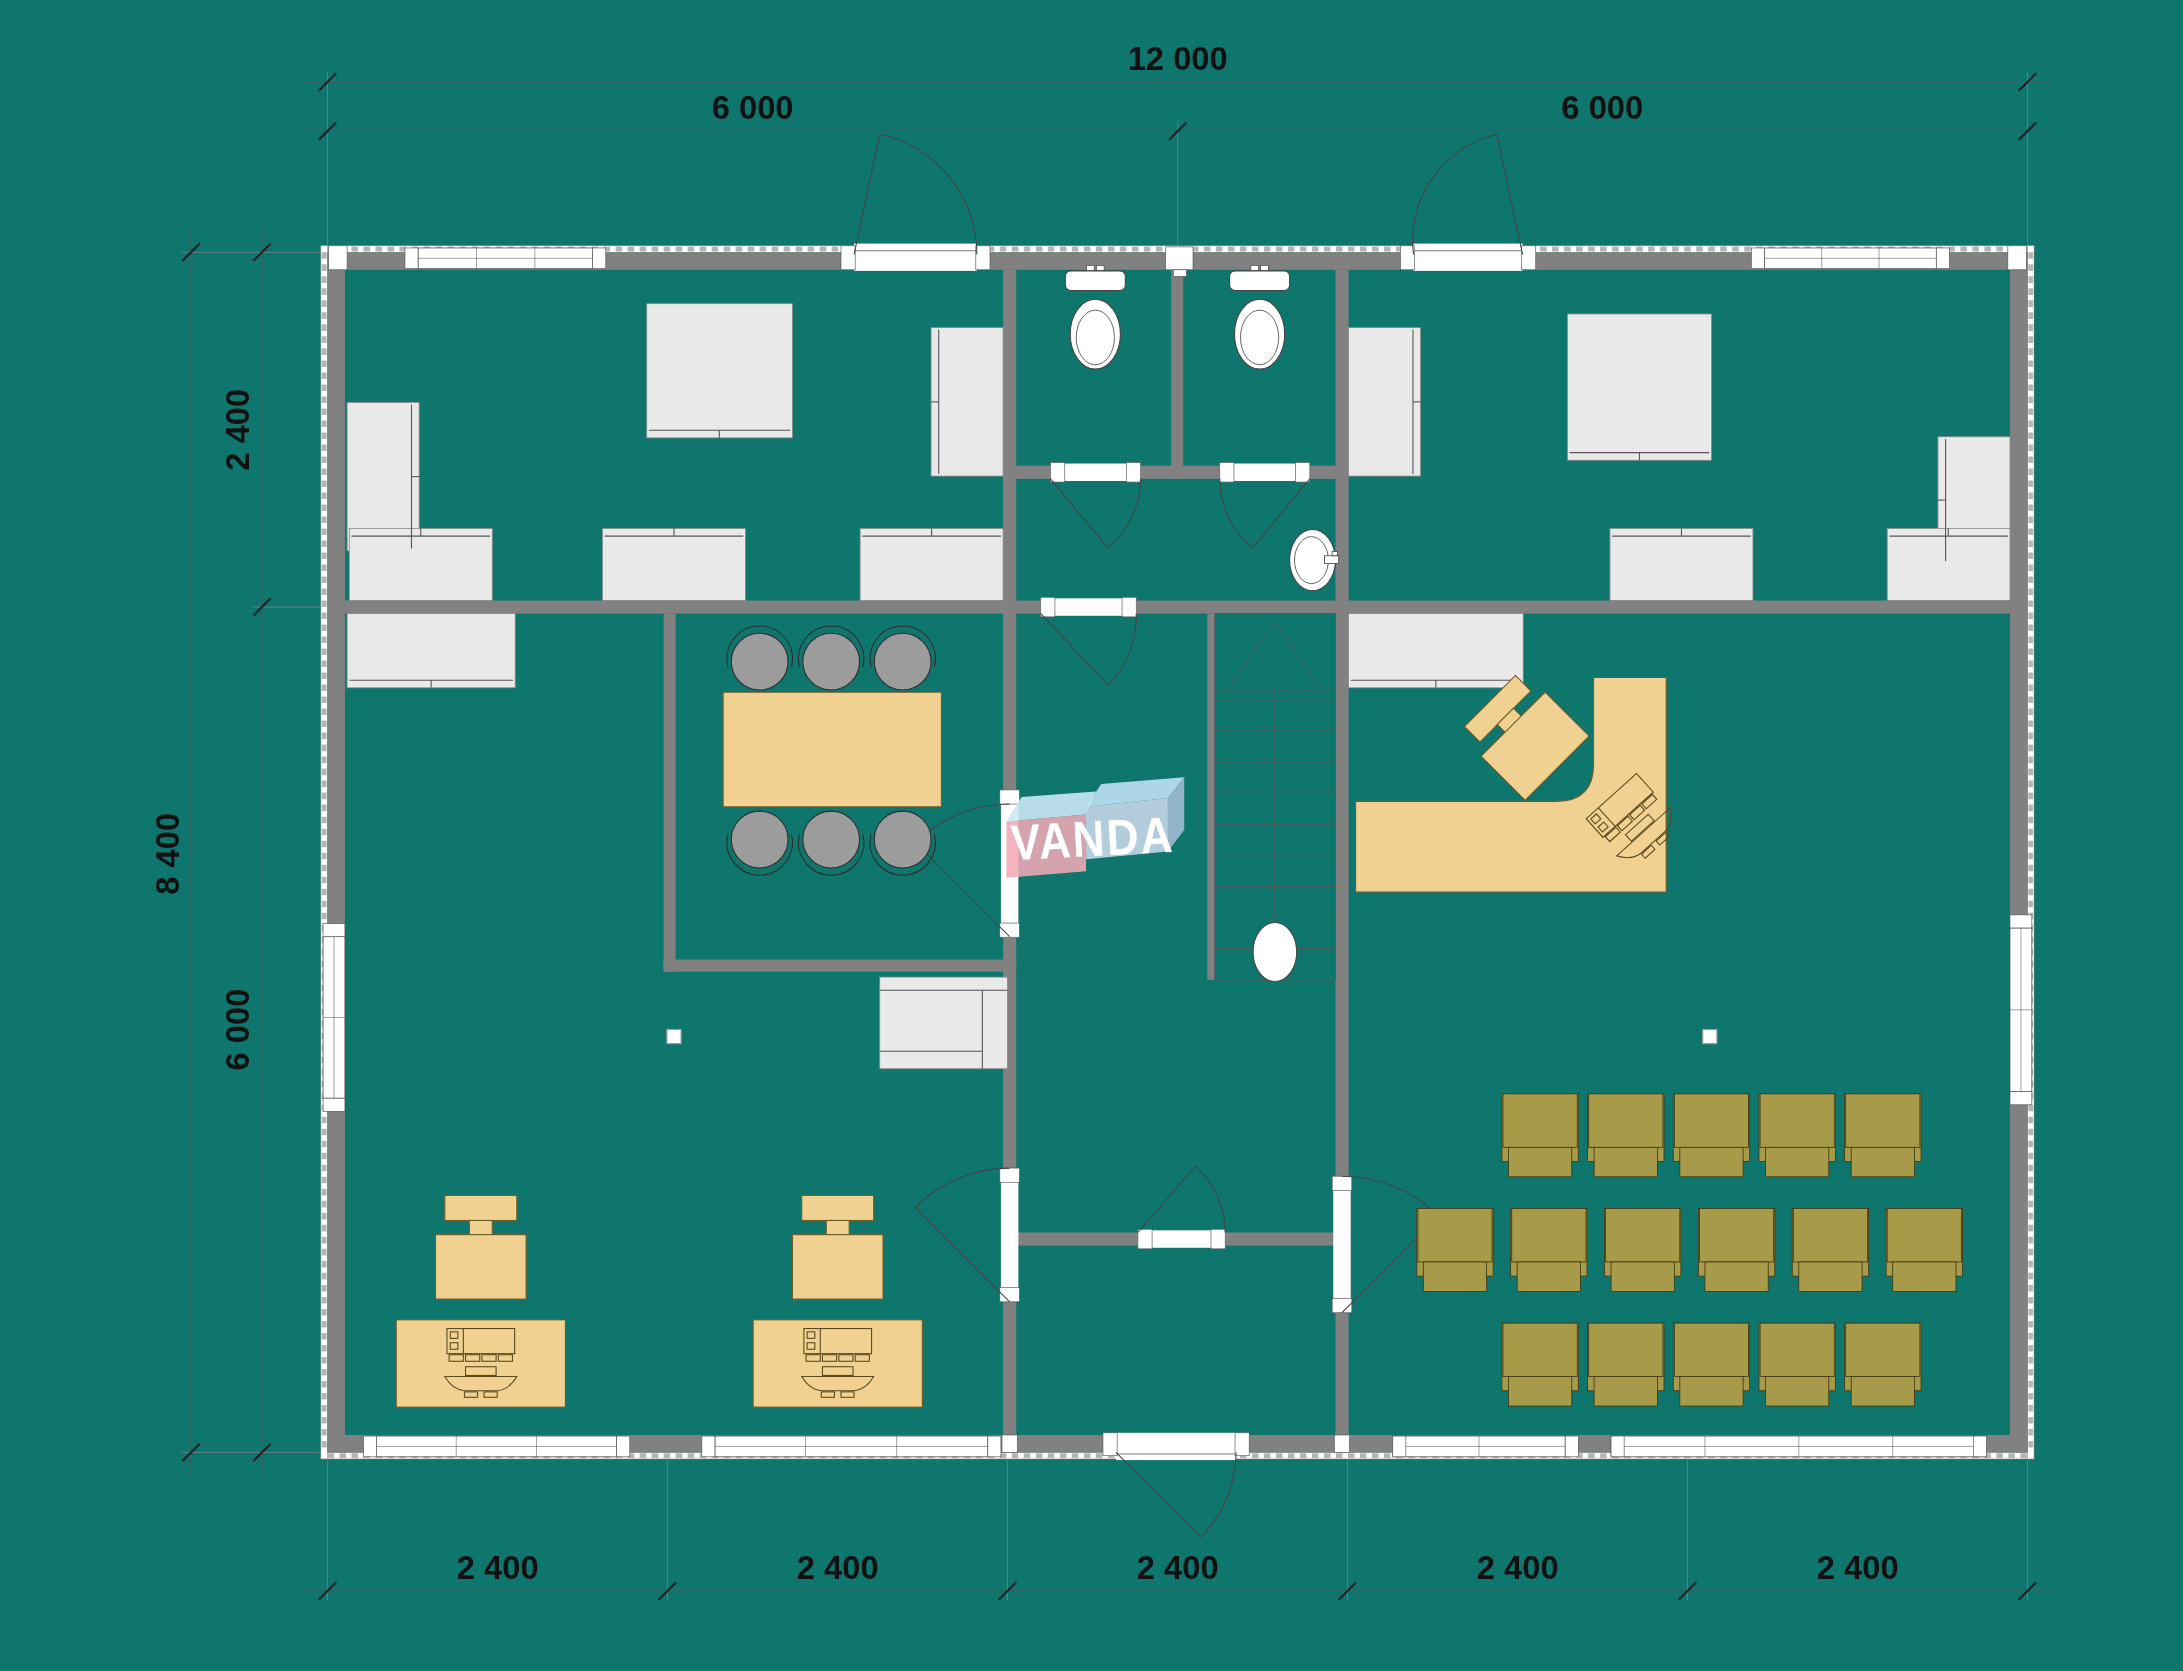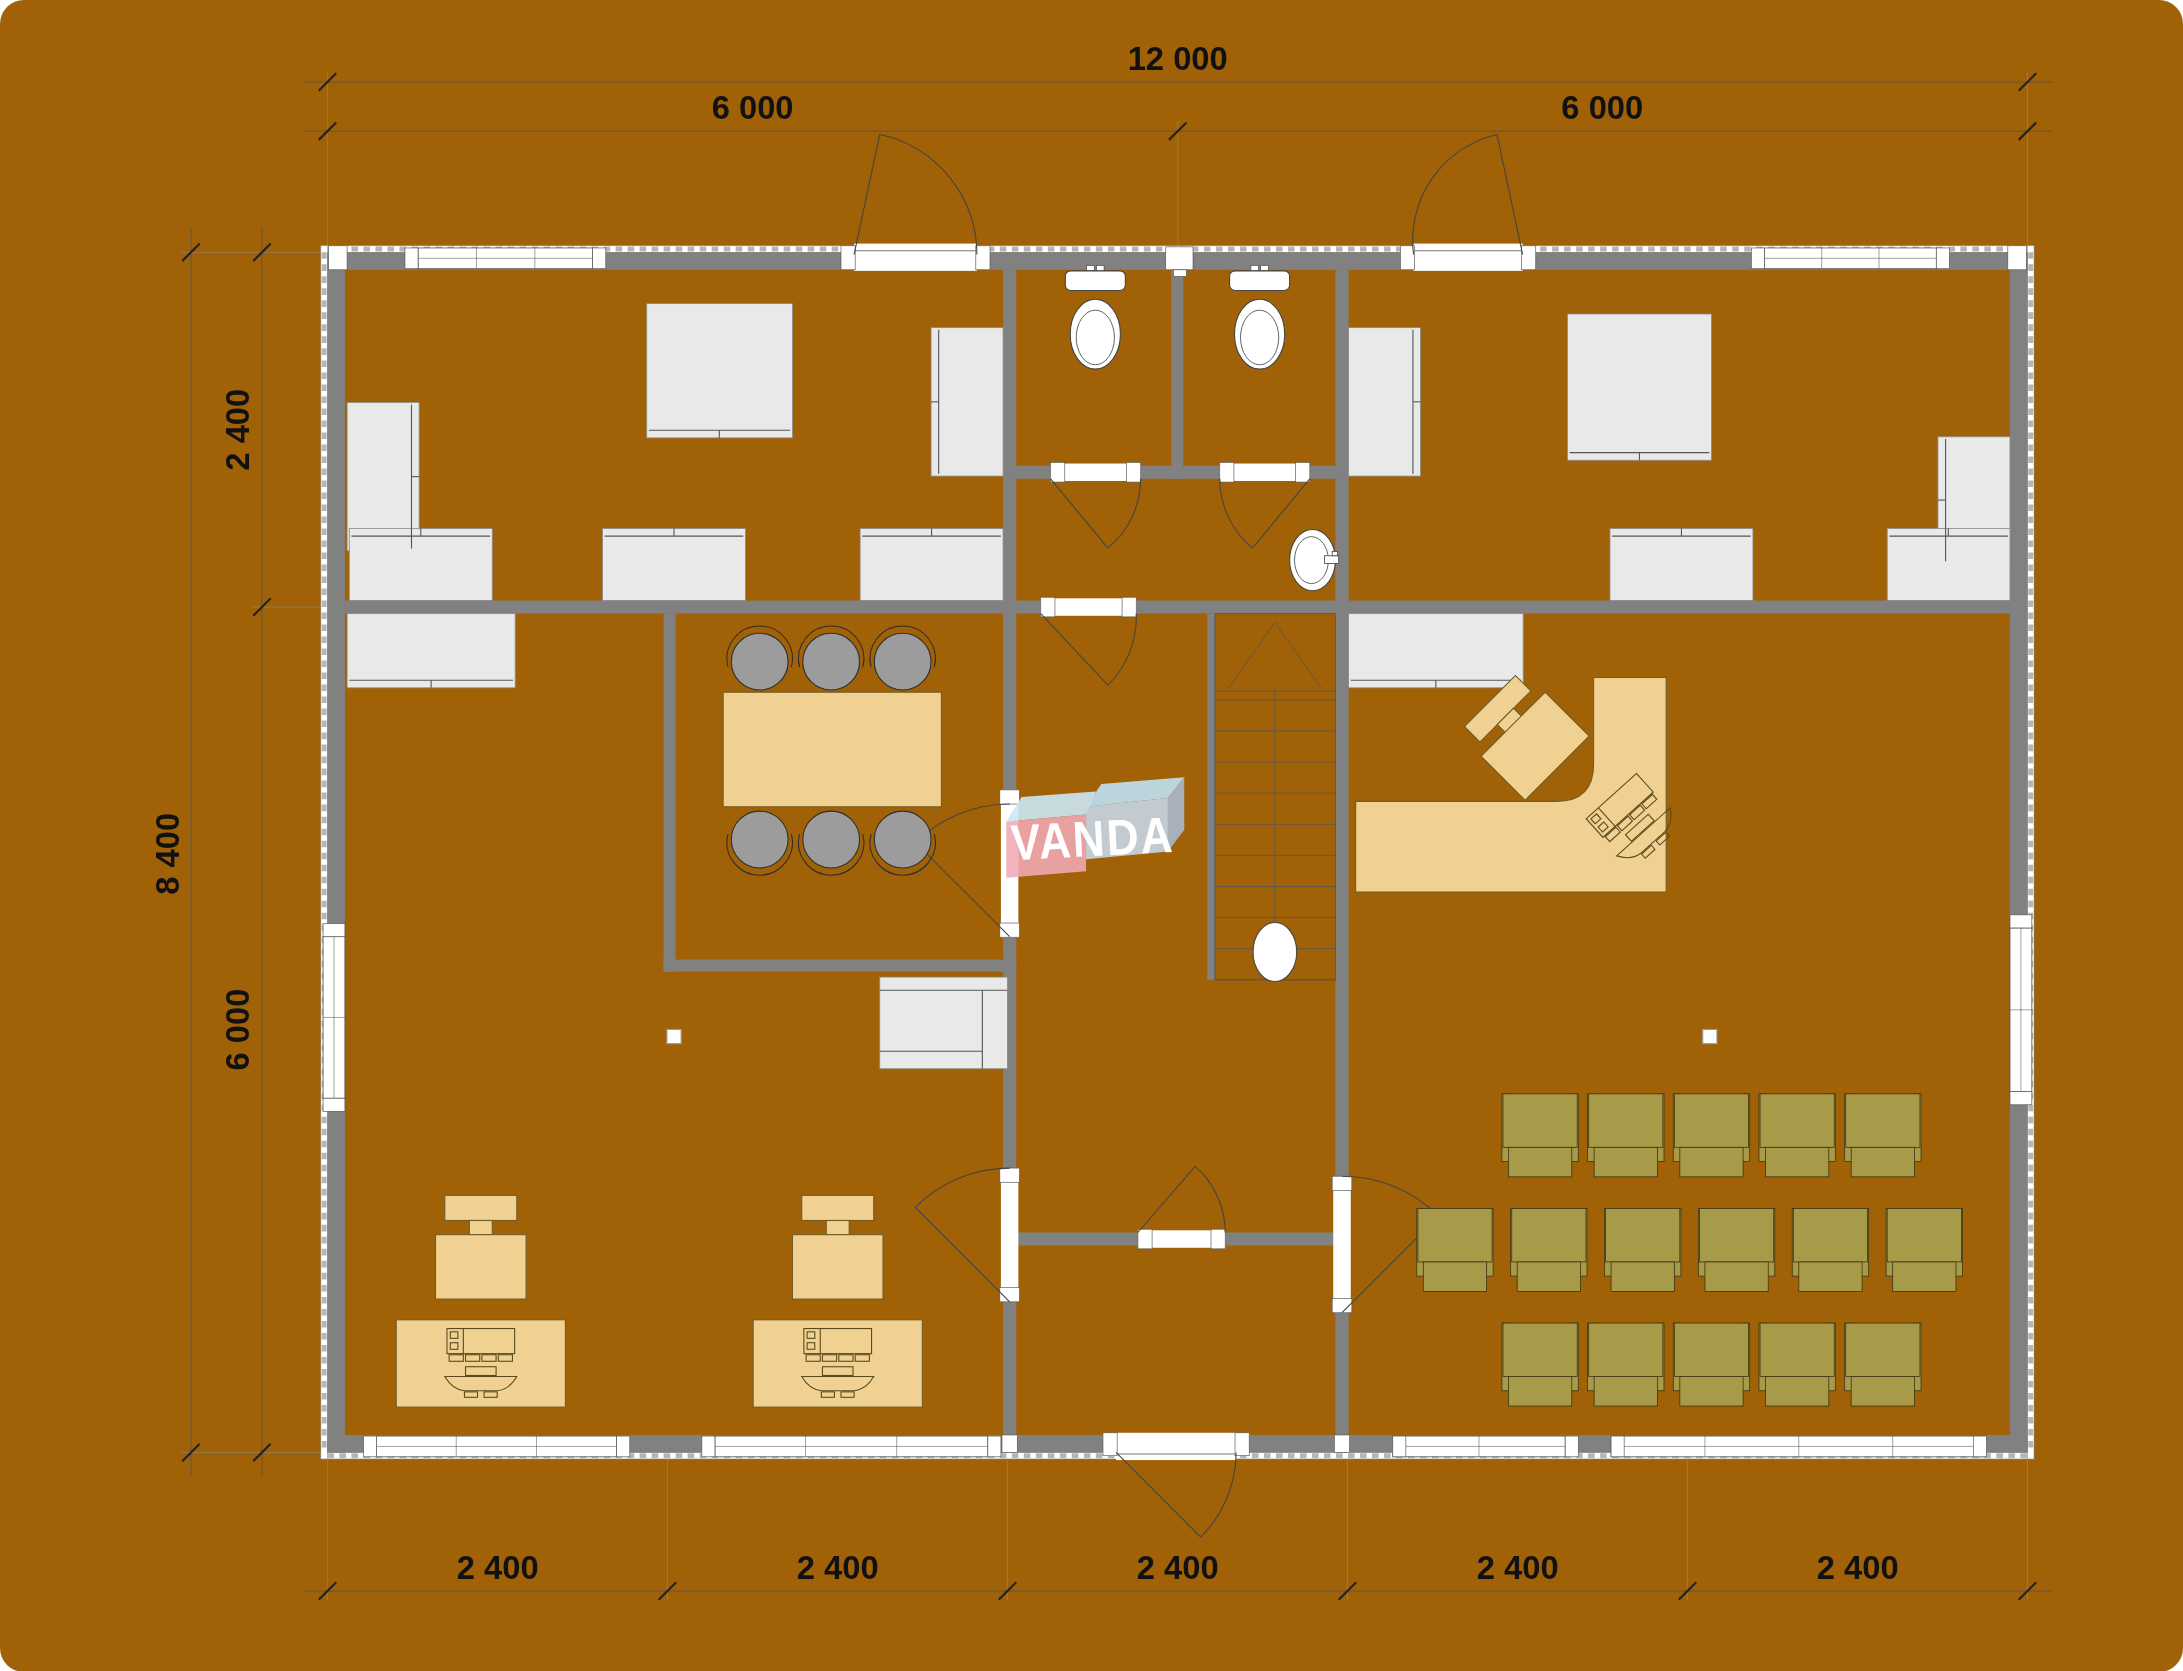--- a/index.html
+++ b/index.html
@@ -1,18 +1,18 @@
 <!DOCTYPE html>
 <html style="font-size:8.7px"><head>
 <meta charset="utf-8">
 <title>Floor Plan</title>
 <style>
   html,body{margin:0;padding:0;background:#ffffff;}
-  .sheet{position:relative;width:2183px;height:1672px;background:#a16207;overflow:hidden;
-         font-family:"Liberation Sans", sans-serif;border-radius:24px;}
+  .sheet{position:relative;width:2183px;height:1672px;background:#0f766e;overflow:hidden;
+         font-family:"Liberation Sans", sans-serif;}
   svg{position:absolute;left:0;top:0;}
   text.dim{font-family:"Liberation Sans", sans-serif;font-size:60px;font-weight:700;fill:#111;}
   text.wm{font-family:"Liberation Sans", sans-serif;font-size:92px;font-weight:800;fill:#ffffff;letter-spacing:4px;}
 </style>
 </head>
 <body>
 
 <div class="sheet">
 <svg viewBox="0 0 4000 3063" width="2183" height="1672">
 

